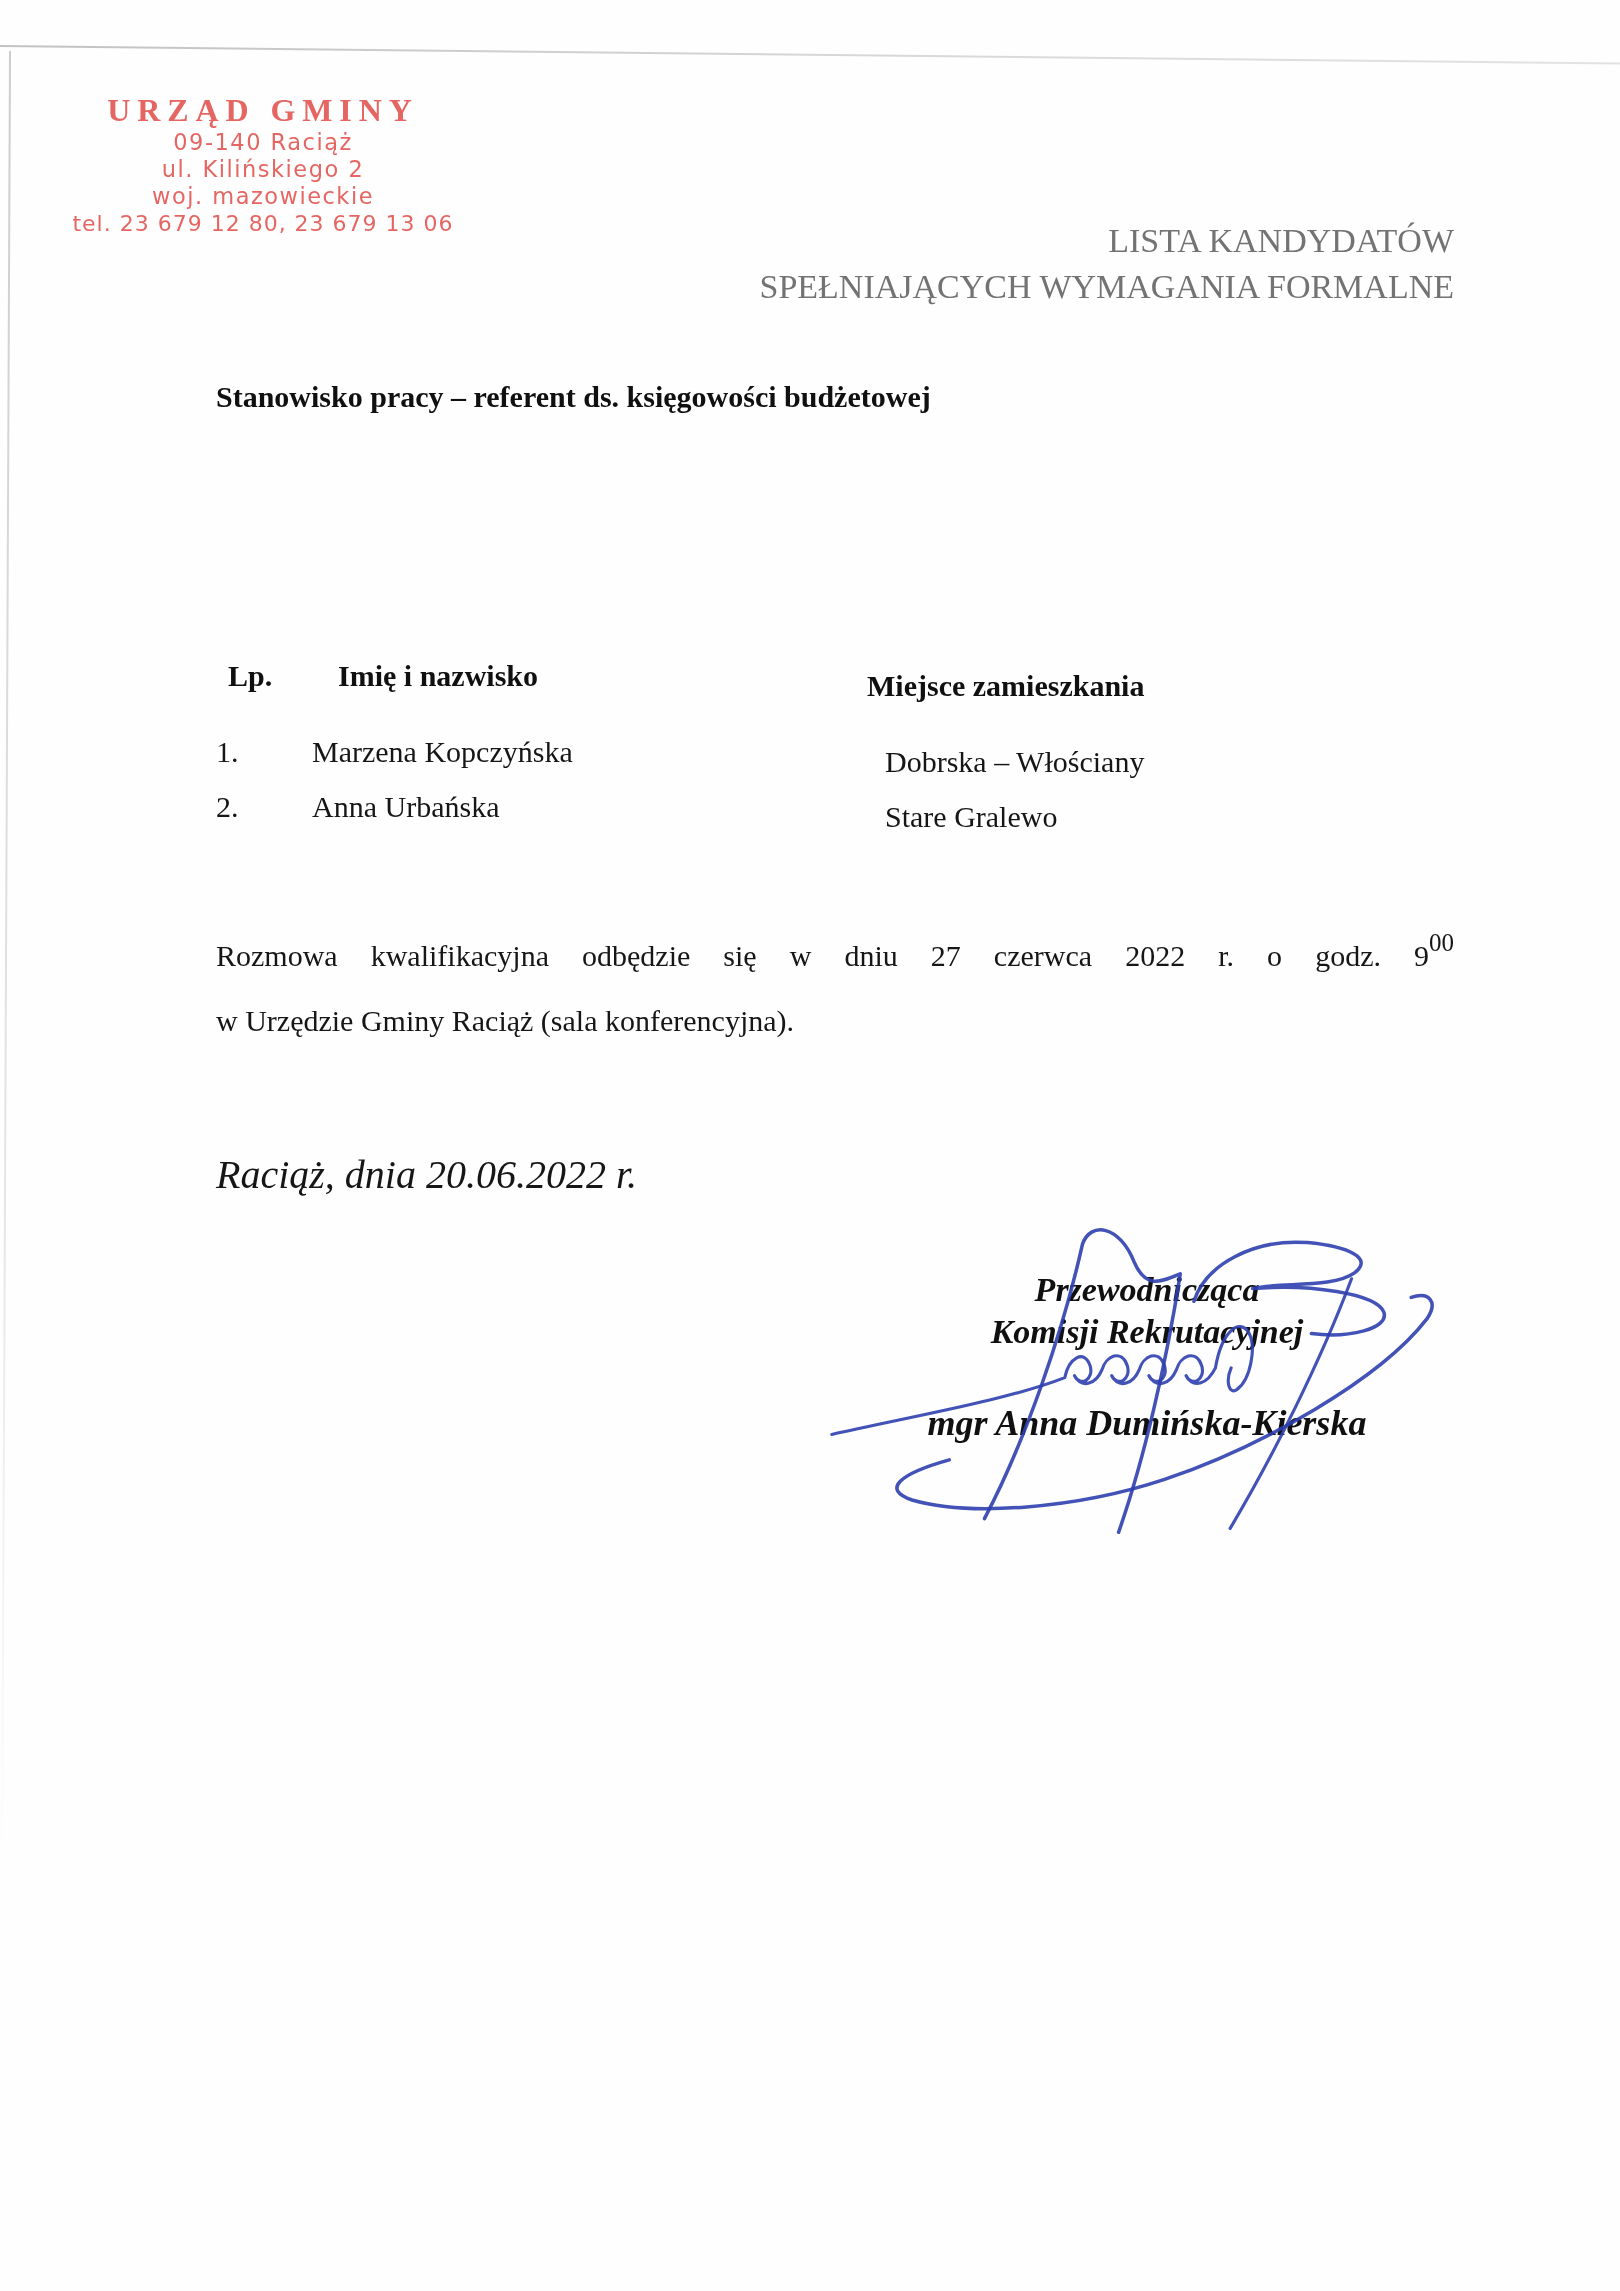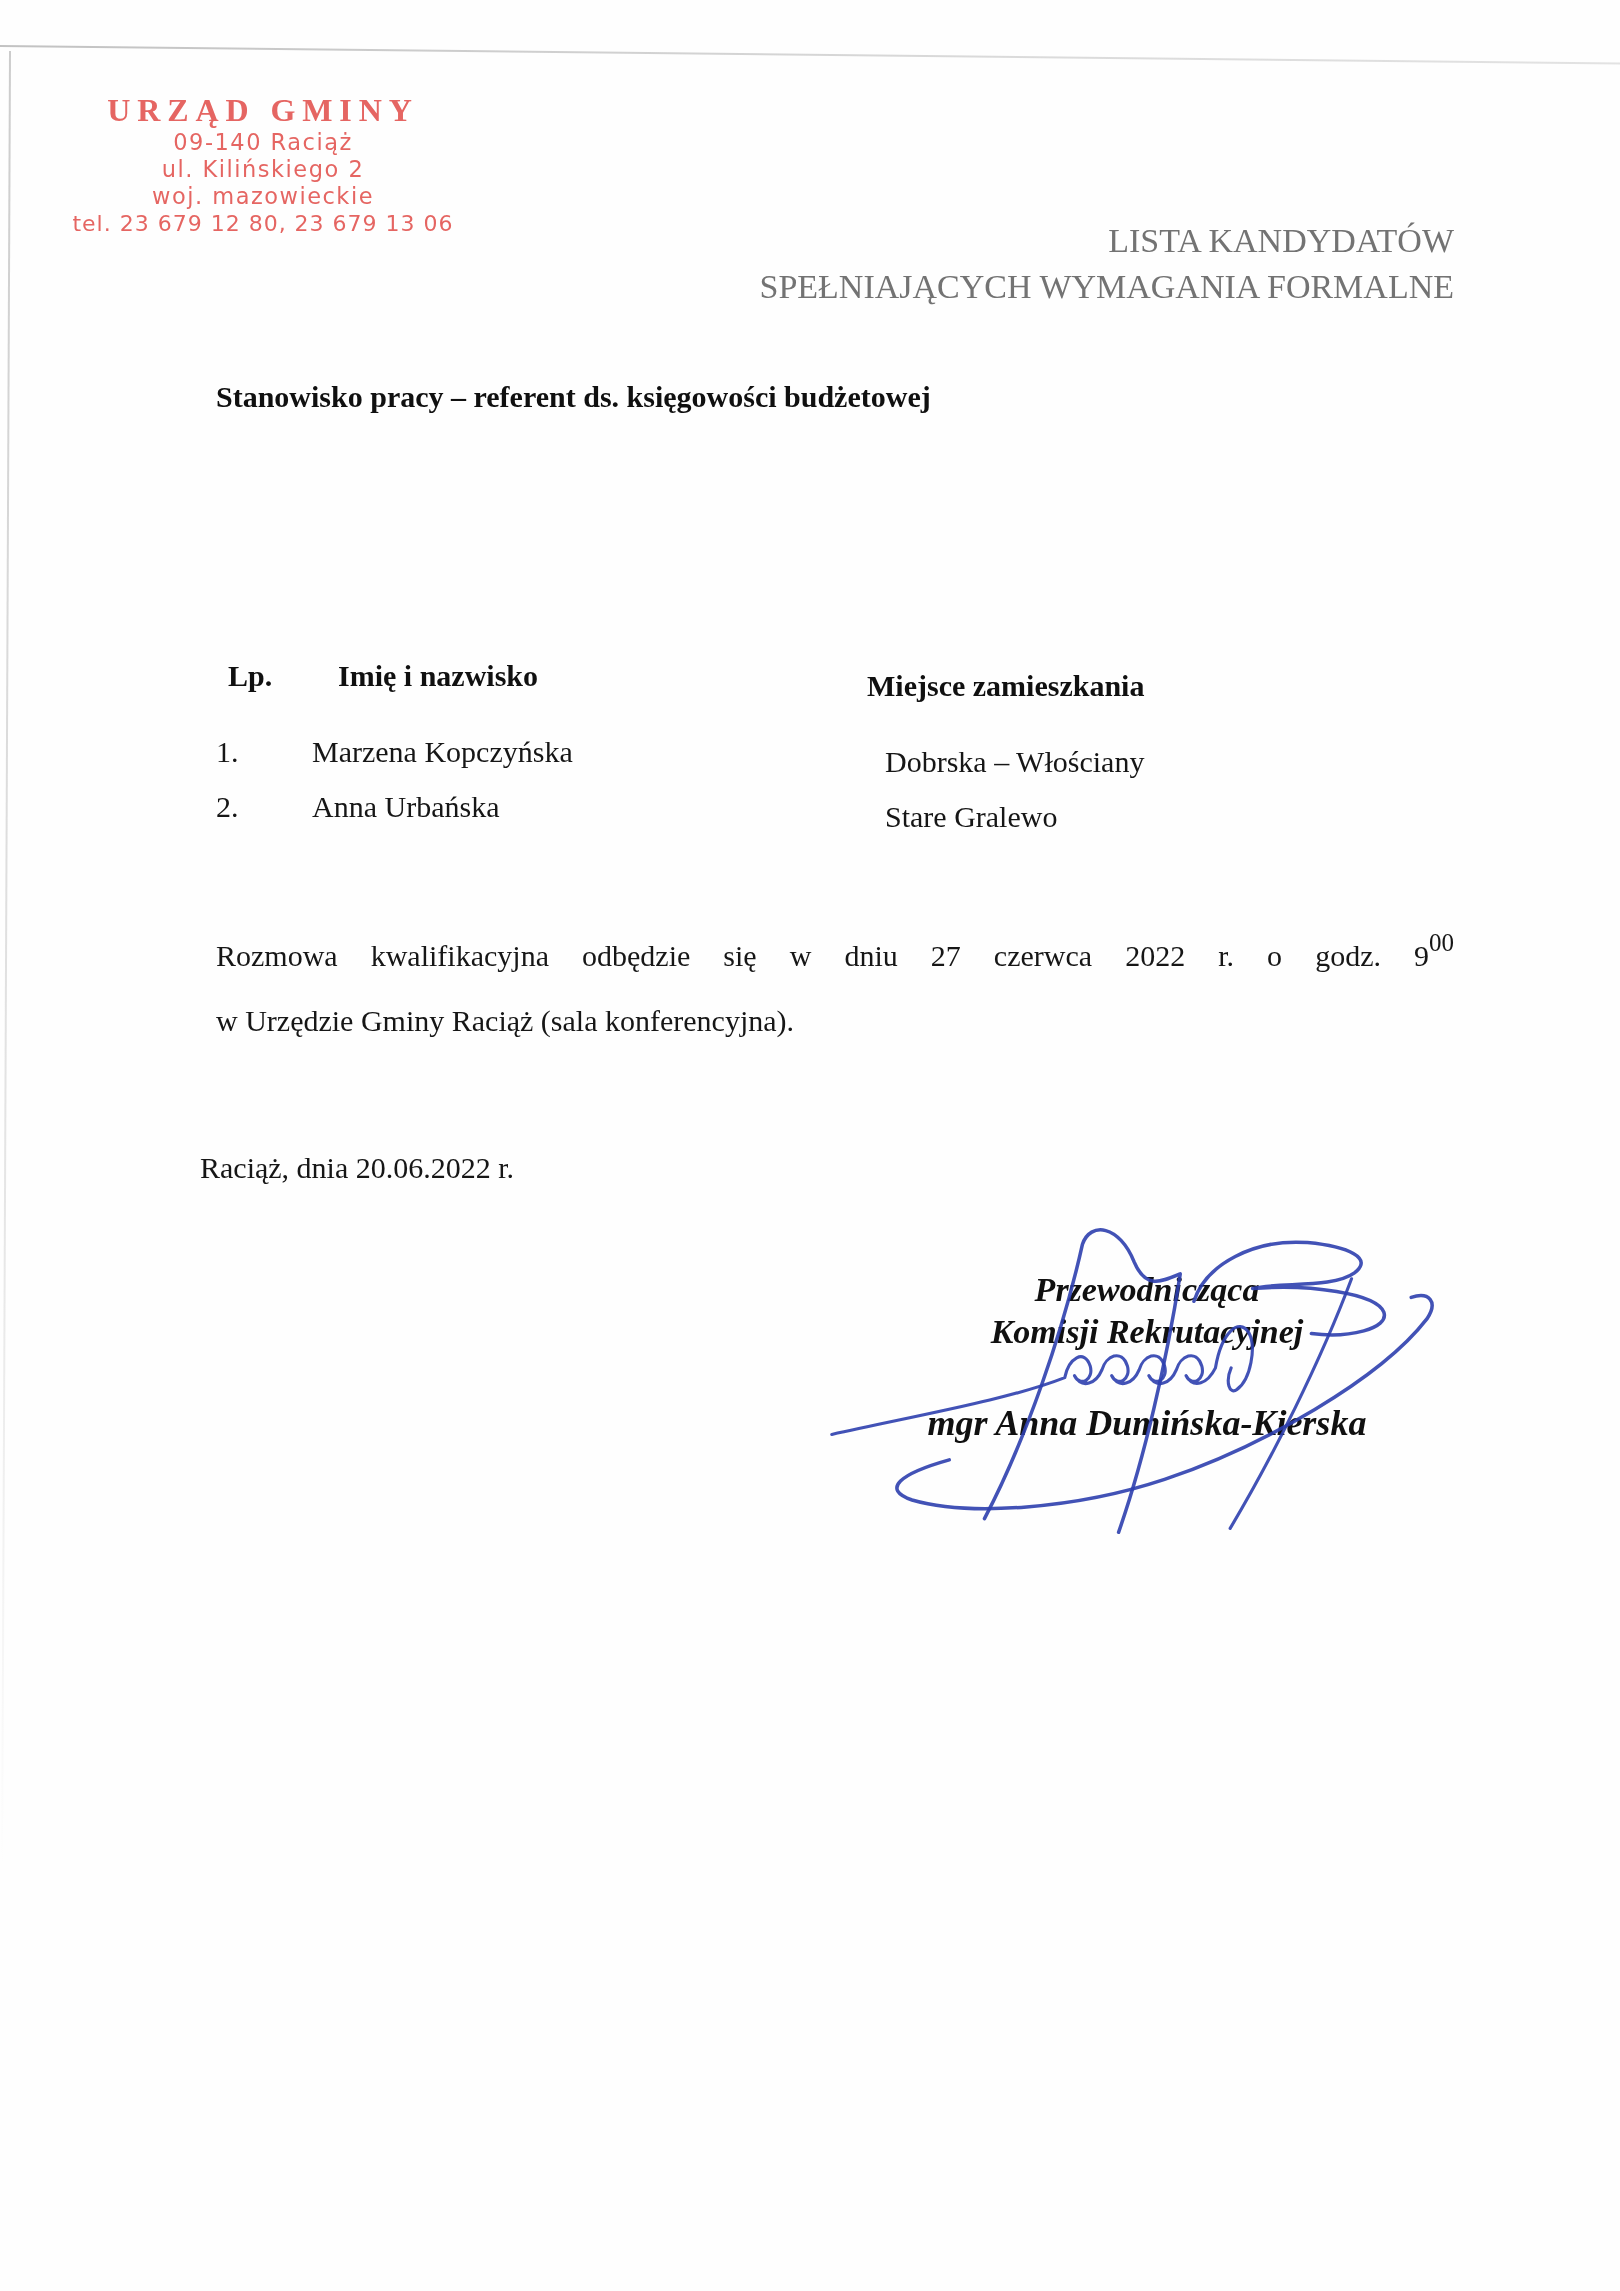--- a/index.html
+++ b/index.html
@@ -69,21 +69,21 @@
   .td{font-size:30px;}
   .drop10{top:9.8px;}
   
   .interview{
     position:absolute;left:216px;top:910px;width:1238px;
     font-size:30px;line-height:65px;
   }
   .interview sup{font-size:25px;vertical-align:14.7px;letter-spacing:0;}
   
   .date-line{
-    position:absolute;left:200px;top:1151px;font-size:30px;
+    position:absolute;left:216px;top:1151px;font-size:40px;font-style:italic;
   }
   
   .sig-block{
     position:absolute;left:804px;top:1269px;width:686px;
     text-align:center;font-weight:bold;font-style:italic;color:#101010;
   }
   .sig-role{font-size:34px;line-height:42px;}
   .sig-name{font-size:36px;margin-top:49px;white-space:nowrap;}
   
   .sig-ink{

